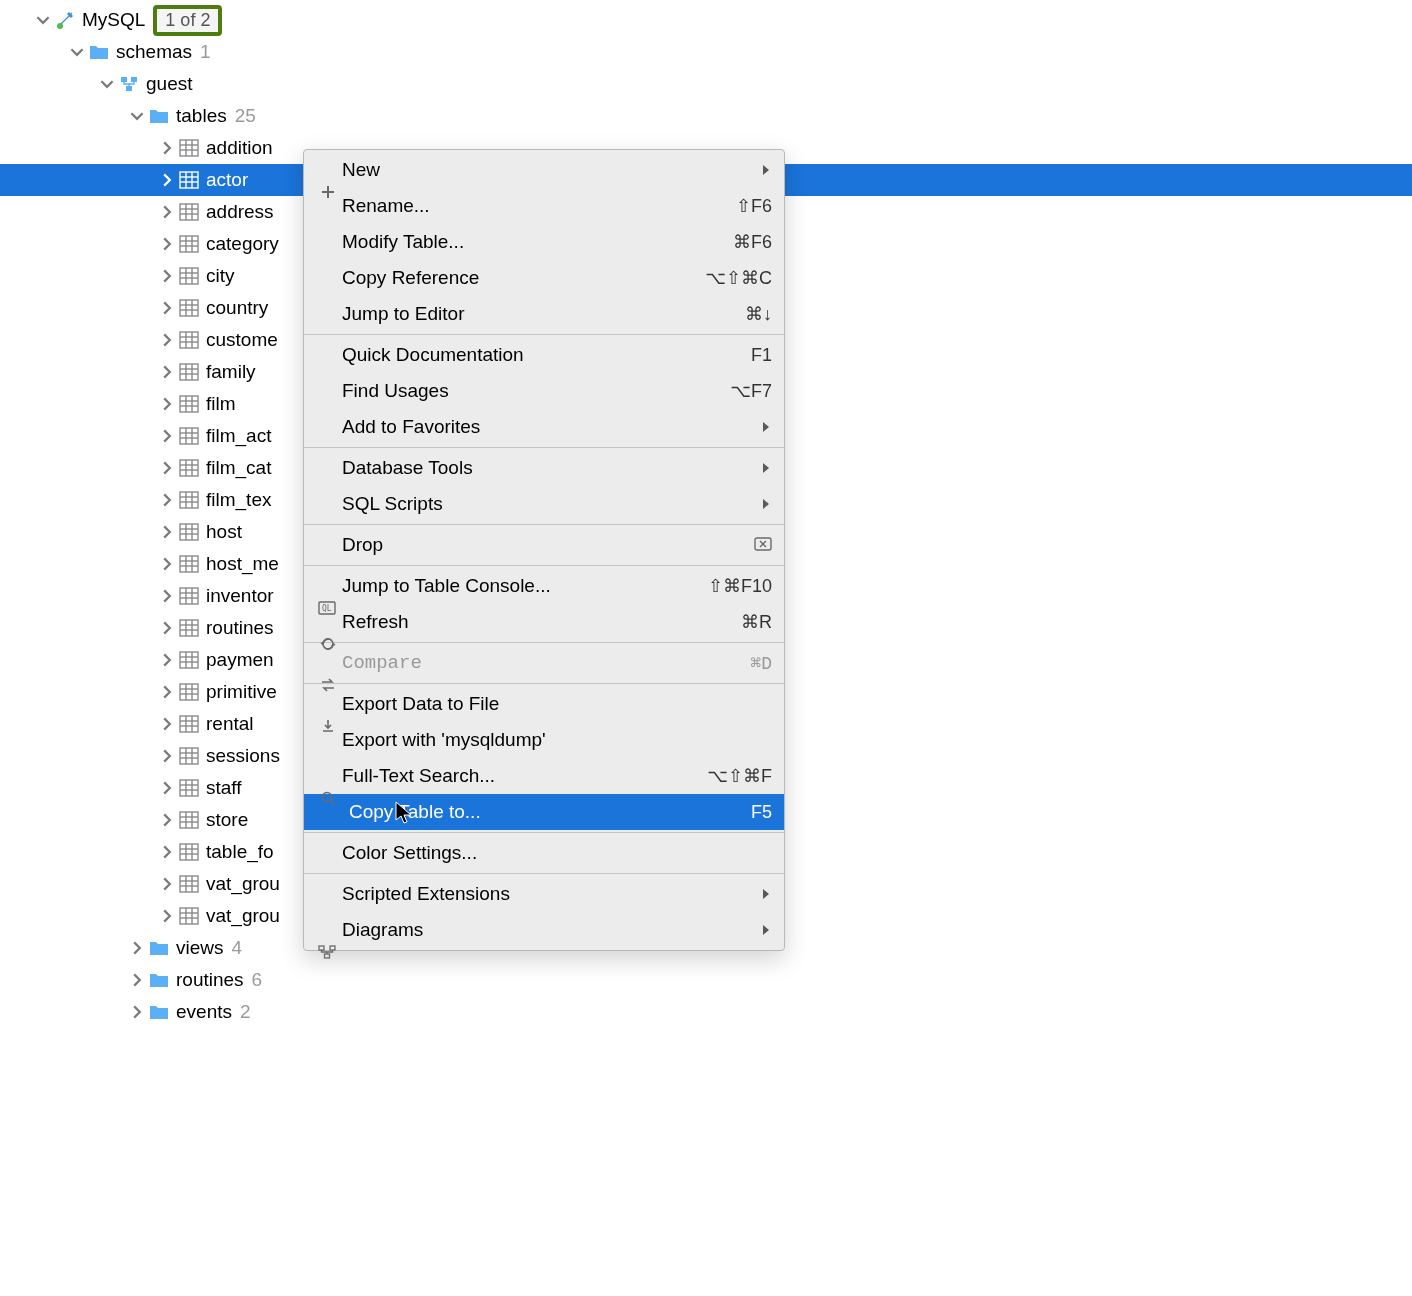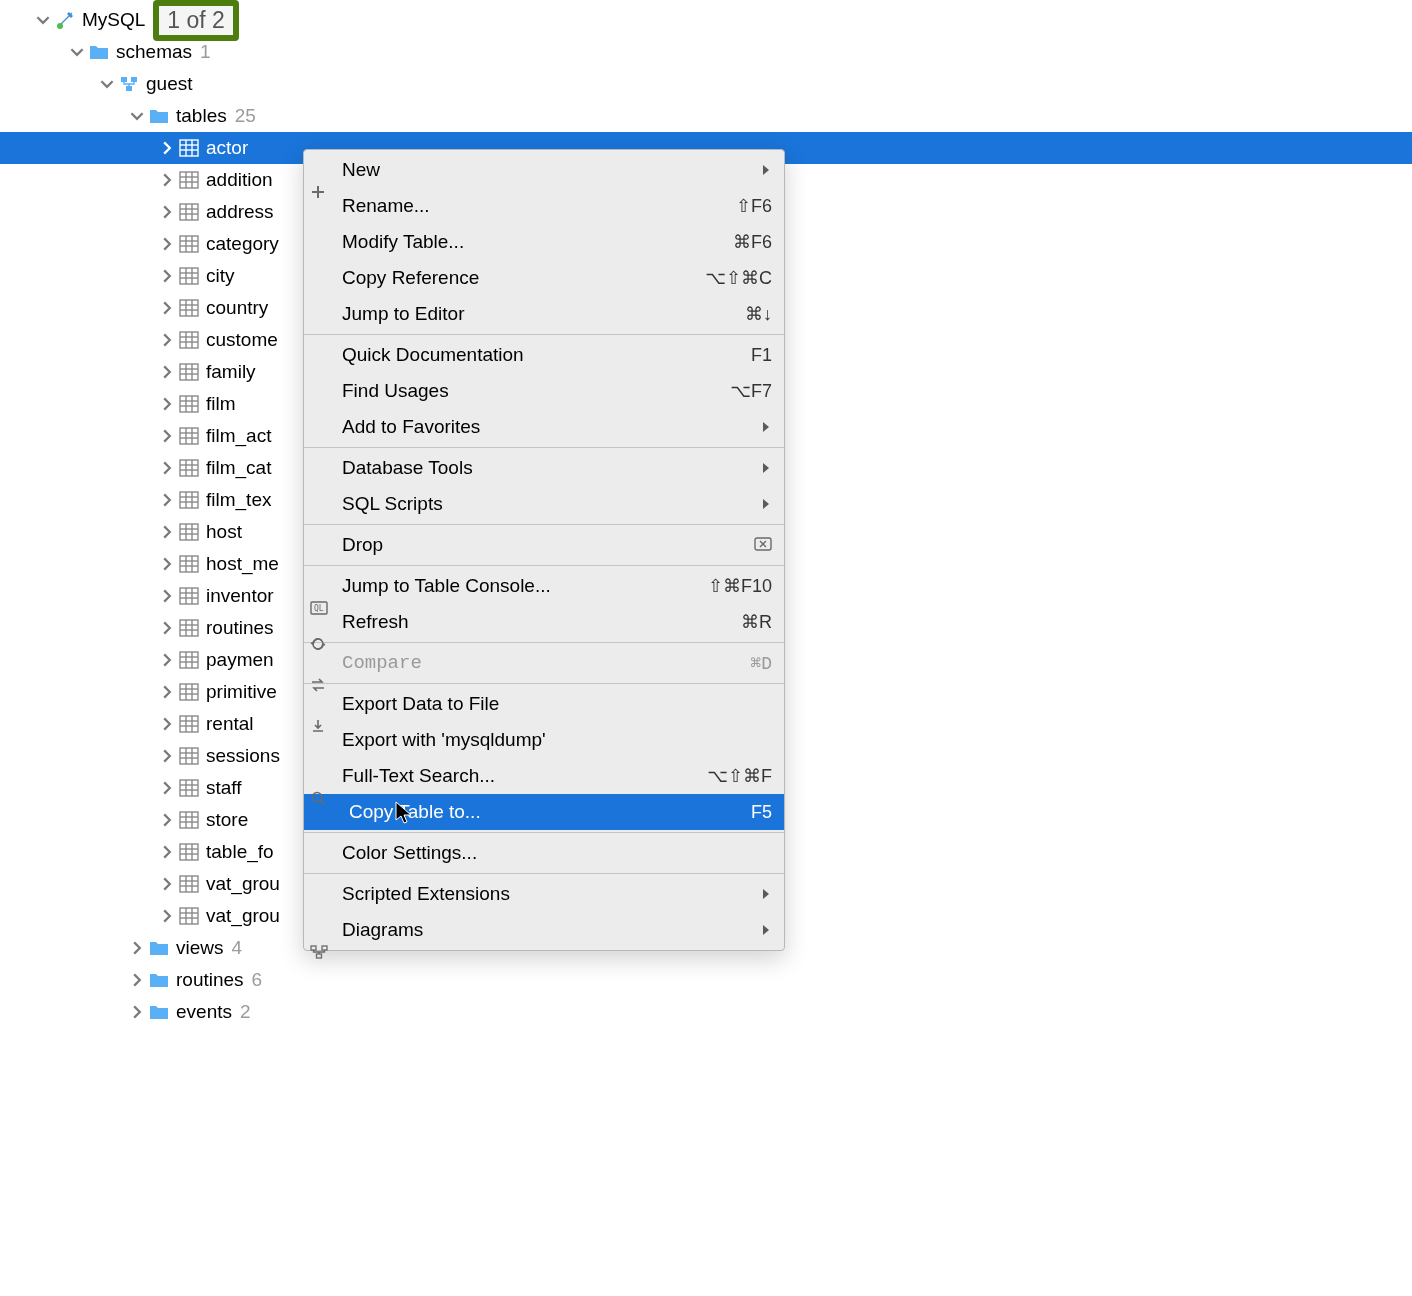--- a/index.html
+++ b/index.html
@@ -46,26 +46,26 @@
     .schema-icon { color: #40a5f2; }
     .table-icon { color: #7a7a7a; }
     .row.selected .table-icon, .row.selected .arrow { color: #fff; }
     .label { }
     .count {
       color: #9b9b9b;
       margin-left: 8px;
     }
     .badge {
       display: inline-block;
-      border: 6px solid #4d7c0f;
+      border: 4px solid #4d7c0f;
       border-radius: 4px;
       padding: 1px 8px;
       margin-left: 8px;
       color: #555;
-      font-size: 23px;
+      font-size: 18px;
       background: #f5f5f5;
     }
 
     
     .menu {
       position: absolute;
       left: 303px;
       top: 149px;
       width: 482px;
       background: #ececec;
@@ -84,21 +84,21 @@
       background: #1a74da;
       color: #fff;
       gap: 7px;
     }
     .menu-item.disabled { color: #9a9a9a; font-family: Liberation Mono, monospace; }
     .menu-icon {
       width: 26px;
       height: 22px;
       display: inline-flex;
       align-items: center;
-      justify-content: flex-start;
+      justify-content: flex-end;
       margin-right: 6px;
       color: #6a6a6a;
       margin-top: 44px;
     }
     .menu-item.highlight .menu-icon { color: #fff; }
     .menu-label { flex: 0 0 auto; }
     .menu-spacer { flex: 1; }
     .menu-shortcut { color: #333; font-size: 18px; }
     .menu-item.highlight .menu-shortcut { color: #fff; margin-left: 18px; }
     .menu-item.disabled .menu-shortcut { color: #9a9a9a; }
@@ -192,55 +192,55 @@
     <span class="icon folder-icon">
       <svg width="20" height="18" viewBox="0 0 20 18">
           <path d="M1 3 h6 l2 2 h10 v11 h-18 z" fill="#5bb0f5"></path>
         </svg>
     </span>
     <span class="label">tables</span>
     <span class="count">25</span>
   </div>
 
   <div id="tables-container">
+      <div class="row">
+        <span class="indent" style="width:158px"></span>
+        <span class="arrow">
+          <svg width="14" height="14" viewBox="0 0 10 10">
+            <path d="M3 1 L7 5 L3 9" fill="none" stroke="#7a7a7a" stroke-width="1.6"></path>
+          </svg>
+        </span>
+        <span class="icon table-icon">
+          <svg width="20" height="18" viewBox="0 0 20 18">
+            <rect x="1" y="1" width="18" height="16" fill="none" stroke="#8a8a8a" stroke-width="1.4"></rect>
+            <line x1="1" y1="6" x2="19" y2="6" stroke="#8a8a8a" stroke-width="1.4"></line>
+            <line x1="1" y1="11" x2="19" y2="11" stroke="#8a8a8a" stroke-width="1.4"></line>
+            <line x1="7" y1="1" x2="7" y2="17" stroke="#8a8a8a" stroke-width="1.4"></line>
+            <line x1="13" y1="1" x2="13" y2="17" stroke="#8a8a8a" stroke-width="1.4"></line>
+          </svg>
+        </span>
+        <span class="label">addition</span>
+      </div>
       <div class="row selected">
         <span class="indent" style="width:158px"></span>
         <span class="arrow">
           <svg width="14" height="14" viewBox="0 0 10 10">
             <path d="M3 1 L7 5 L3 9" fill="none" stroke="#fff" stroke-width="1.6"></path>
           </svg>
         </span>
         <span class="icon table-icon">
           <svg width="20" height="18" viewBox="0 0 20 18">
             <rect x="1" y="1" width="18" height="16" fill="none" stroke="#fff" stroke-width="1.4"></rect>
             <line x1="1" y1="6" x2="19" y2="6" stroke="#fff" stroke-width="1.4"></line>
             <line x1="1" y1="11" x2="19" y2="11" stroke="#fff" stroke-width="1.4"></line>
             <line x1="7" y1="1" x2="7" y2="17" stroke="#fff" stroke-width="1.4"></line>
             <line x1="13" y1="1" x2="13" y2="17" stroke="#fff" stroke-width="1.4"></line>
           </svg>
         </span>
         <span class="label">actor</span>
-      </div>
-      <div class="row">
-        <span class="indent" style="width:158px"></span>
-        <span class="arrow">
-          <svg width="14" height="14" viewBox="0 0 10 10">
-            <path d="M3 1 L7 5 L3 9" fill="none" stroke="#7a7a7a" stroke-width="1.6"></path>
-          </svg>
-        </span>
-        <span class="icon table-icon">
-          <svg width="20" height="18" viewBox="0 0 20 18">
-            <rect x="1" y="1" width="18" height="16" fill="none" stroke="#8a8a8a" stroke-width="1.4"></rect>
-            <line x1="1" y1="6" x2="19" y2="6" stroke="#8a8a8a" stroke-width="1.4"></line>
-            <line x1="1" y1="11" x2="19" y2="11" stroke="#8a8a8a" stroke-width="1.4"></line>
-            <line x1="7" y1="1" x2="7" y2="17" stroke="#8a8a8a" stroke-width="1.4"></line>
-            <line x1="13" y1="1" x2="13" y2="17" stroke="#8a8a8a" stroke-width="1.4"></line>
-          </svg>
-        </span>
-        <span class="label">addition</span>
       </div>
       <div class="row">
         <span class="indent" style="width:158px"></span>
         <span class="arrow">
           <svg width="14" height="14" viewBox="0 0 10 10">
             <path d="M3 1 L7 5 L3 9" fill="none" stroke="#7a7a7a" stroke-width="1.6"></path>
           </svg>
         </span>
         <span class="icon table-icon">
           <svg width="20" height="18" viewBox="0 0 20 18">

